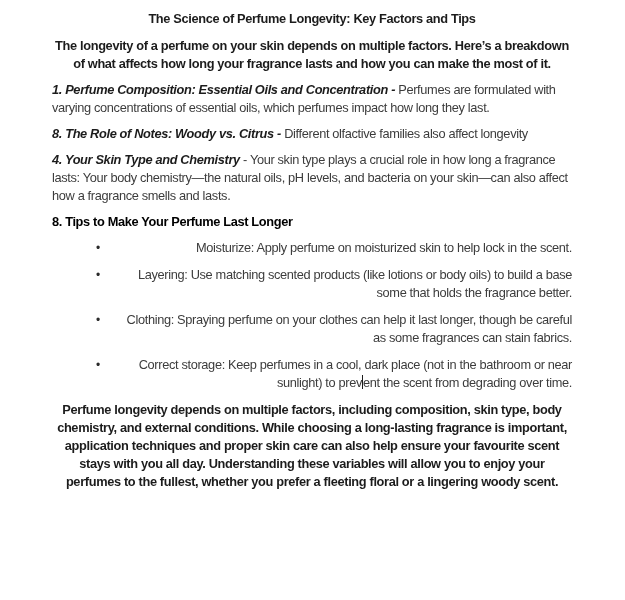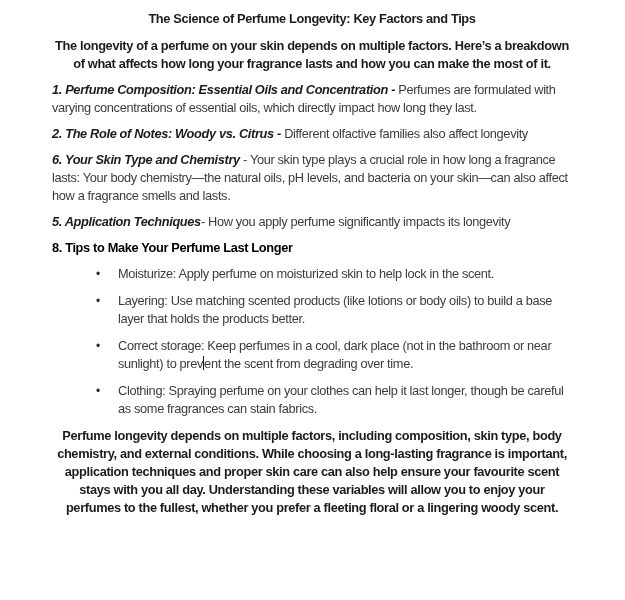--- a/index.html
+++ b/index.html
@@ -37,20 +37,21 @@
     margin: 8px 0;
   }
   ul.tips-list {
     list-style: none;
     padding-left: 66px;
     margin: 8px 0;
   }
   ul.tips-list li {
     position: relative;
     margin-bottom: 9px;
+    text-align: right;
   }
   ul.tips-list li::before {
     content: "\2022";
     position: absolute;
     left: -22px;
     top: 0;
     color: #2a2a2a;
     font-size: 12px;
   }
   .caret {
@@ -63,34 +64,33 @@
 </style>
 </head>
 <body>
 
 <div class="page">
 
   <div class="doc-title">The Science of Perfume Longevity: Key Factors and Tips</div>
 
   <p class="bold-para">The longevity of a perfume on your skin depends on multiple factors. Here’s a breakdown of what affects how long your fragrance lasts and how you can make the most of it.</p>
 
-  <p><span class="lead">1. Perfume Composition: Essential Oils and Concentration - </span><span>Perfumes are formulated with varying concentrations of essential oils, which directly impact how long they last.</span></p>
+  <p><span class="lead">1. Perfume Composition: Essential Oils and Concentration - </span><span>Perfumes are formulated with varying concentrations of essential oils, which perfumes impact how long they last.</span></p>
 
-  <p><span class="lead">2. The Role of Notes: Woody vs. Citrus - </span><span>Different olfactive families also affect longevity</span></p>
+  <p><span class="lead">8. The Role of Notes: Woody vs. Citrus - </span><span>Different olfactive families also affect longevity</span></p>
 
-  <p><span class="lead">6. Your Skin Type and Chemistry</span><span> - Your skin type plays a crucial role in how long a fragrance lasts: Your body chemistry—the natural oils, pH levels, and bacteria on your skin—can also affect how a fragrance smells and lasts.</span></p>
+  <p><span class="lead">4. Your Skin Type and Chemistry</span><span> - Your skin type plays a crucial role in how long a fragrance lasts: Your body chemistry—the natural oils, pH levels, and bacteria on your skin—can also affect how a fragrance smells and lasts.</span></p>
 
 
-  <p><span class="lead">5. Application Techniques</span><span>- How you apply perfume significantly impacts its longevity</span></p>
 
 
   <div class="tips-heading">8. Tips to Make Your Perfume Last Longer</div>
 
   <ul class="tips-list">
     <li><span>Moisturize: Apply perfume on moisturized skin to help lock in the scent.</span></li>
-    <li><span>Layering: Use matching scented products (like lotions or body oils) to build a base layer that holds the products better.</span></li>
+    <li><span>Layering: Use matching scented products (like lotions or body oils) to build a base some that holds the fragrance better.</span></li>
+    <li><span>Clothing: Spraying perfume on your clothes can help it last longer, though be careful as some fragrances can stain fabrics.</span></li>
     <li><span>Correct storage: Keep perfumes in a cool, dark place (not in the bathroom or near sunlight) to prev</span><span class="caret"></span><span>ent the scent from degrading over time.</span></li>
-    <li><span>Clothing: Spraying perfume on your clothes can help it last longer, though be careful as some fragrances can stain fabrics.</span></li>
   </ul>
 
   <p class="bold-para">Perfume longevity depends on multiple factors, including composition, skin type, body chemistry, and external conditions. While choosing a long-lasting fragrance is important, application techniques and proper skin care can also help ensure your favourite scent stays with you all day. Understanding these variables will allow you to enjoy your perfumes to the fullest, whether you prefer a fleeting floral or a lingering woody scent.</p>
 
 </div>
 
 </body></html>

